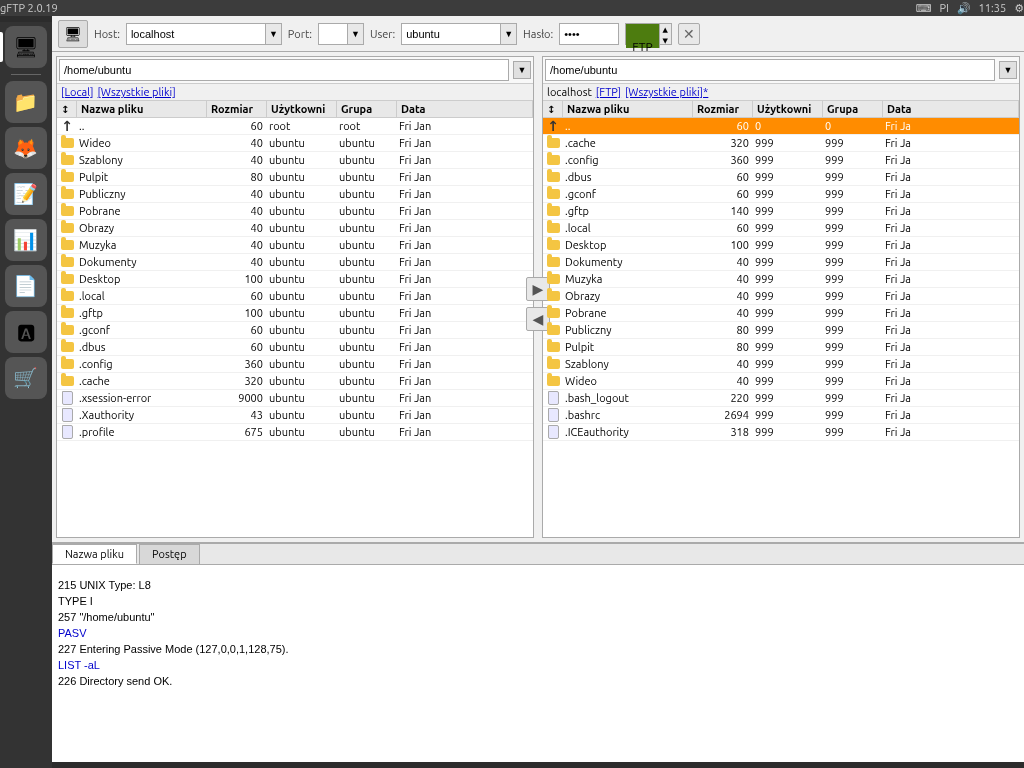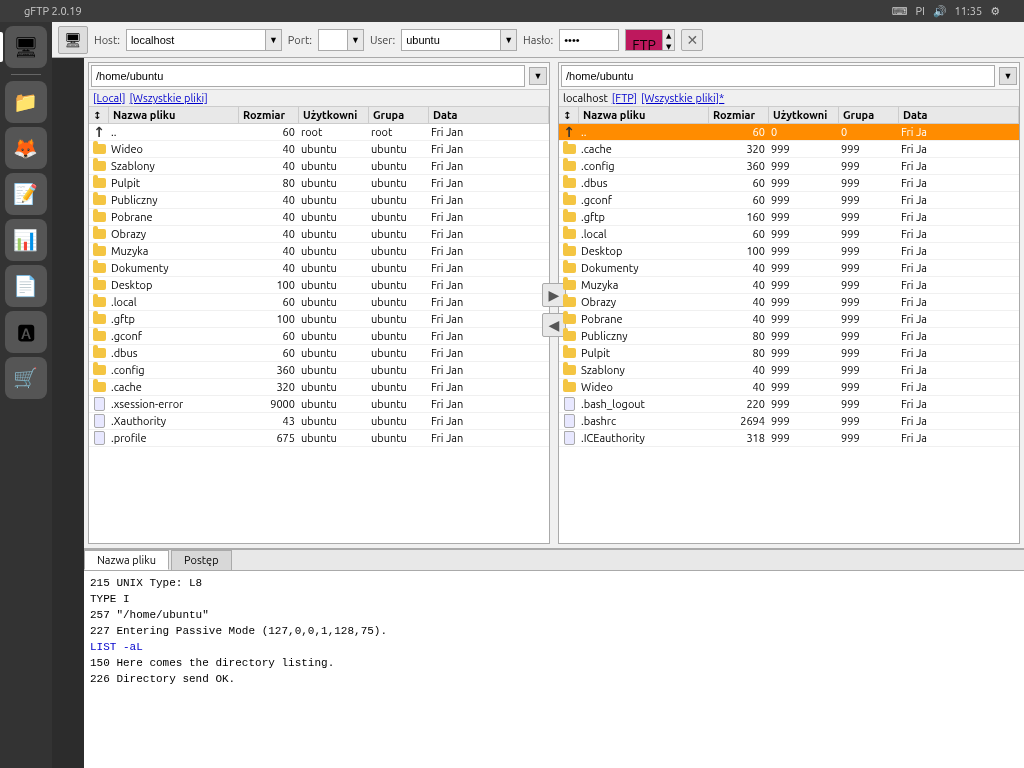--- a/index.html
+++ b/index.html
@@ -9,25 +9,25 @@
       background: #2c2c2c;
       width: 1024px;
       height: 768px;
       overflow: hidden;
       color: #000;
     }
 
     
     #titlebar {
       background: #3c3c3c;
-      height: 22px;
+      height: 16px;
       display: flex;
       align-items: center;
       justify-content: space-between;
-      padding: 0 24px;
+      padding: 0 0;
       color: #ccc;
       font-size: 11px;
     }
     #titlebar-left { display: flex; align-items: center; gap: 6px; }
     #titlebar-right { display: flex; align-items: center; gap: 8px; color: #ccc; font-size: 11px; }
 
     
     #toolbar {
       background: #f0f0f0;
       border-bottom: 1px solid #aaa;
@@ -75,44 +75,43 @@
       cursor: pointer;
       font-size: 14px;
       color: #666;
     }
     .ftp-spinner {
       display: flex;
       border: 1px solid #aaa;
       height: 22px;
     }
     .ftp-spinner-label {
-      padding: 4px 6px;
+      padding: 12px 6px;
       line-height: 22px;
-      background: #be185d;
-      font-size: 14px;
+      background: #4d7c0f;
+      font-size: 12px;
       border-right: 1px solid #aaa;
     }
     .ftp-spinner-arrows {
       display: flex; flex-direction: column;
       background: #e8e8e8;
     }
     .ftp-spinner-arrows span {
       font-size: 7px;
       padding: 1px 3px;
       cursor: pointer;
       line-height: 9px;
     }
 
     
     #main {
       display: flex;
       flex-direction: column;
       height: calc(768px - 22px - 36px);
       background: #f0f0f0;
-      margin-left: 32px;
     }
 
     
     #panels {
       display: flex;
       flex: 1;
       background: #f0f0f0;
       gap: 0;
       overflow: hidden;
       position: relative;
@@ -282,22 +281,22 @@
       margin-right: 2px;
     }
     .bottom-tab.active {
       background: #fff;
       border-bottom: 1px solid #fff;
       z-index: 1;
     }
     #log-area {
       flex: 1;
       overflow-y: auto;
-      padding: 4px 6px;
-      font-family: Liberation Mono, monospace;
+      padding: 12px 6px;
+      font-family: Liberation Sans, sans-serif;
       font-size: 11px;
       background: #fff;
       line-height: 16px;
     }
     .log-normal { color: #000; }
     .log-blue { color: #0000cc; }
     .log-orange { color: #ff8c00; }
 
     
     #sidebar {
@@ -695,21 +694,21 @@
     <div class="col-size">60</div>
     <div class="col-user">999</div>
     <div class="col-group">999</div>
     <div class="col-date">Fri Ja</div>
   </div>
             <div class="file-row">
     <div class="col-icon">
                 <span class="icon-folder-small"></span>
               </div>
     <div class="col-name">.gftp</div>
-    <div class="col-size">160</div>
+    <div class="col-size">140</div>
     <div class="col-user">999</div>
     <div class="col-group">999</div>
     <div class="col-date">Fri Ja</div>
   </div>
             <div class="file-row">
     <div class="col-icon">
                 <span class="icon-folder-small"></span>
               </div>
     <div class="col-name">.local</div>
     <div class="col-size">60</div>
@@ -843,20 +842,20 @@
 
     <div id="bottom">
       <div id="bottom-tabs">
       <div class="bottom-tab active">Nazwa pliku</div>
           <div class="bottom-tab">Postęp</div>
         </div>
       <div id="log-area">
       <div class="log-normal">215 UNIX Type: L8</div>
           <div class="log-normal">TYPE I</div>
           <div class="log-normal">257 "/home/ubuntu"</div>
+          <div class="log-blue">PASV</div>
           <div class="log-normal">227 Entering Passive Mode (127,0,0,1,128,75).</div>
           <div class="log-blue">LIST -aL</div>
-          <div class="log-normal">150 Here comes the directory listing.</div>
           <div class="log-normal">226 Directory send OK.</div>
         </div>
     </div>
   </div>
 </div>
 
 </body></html>

